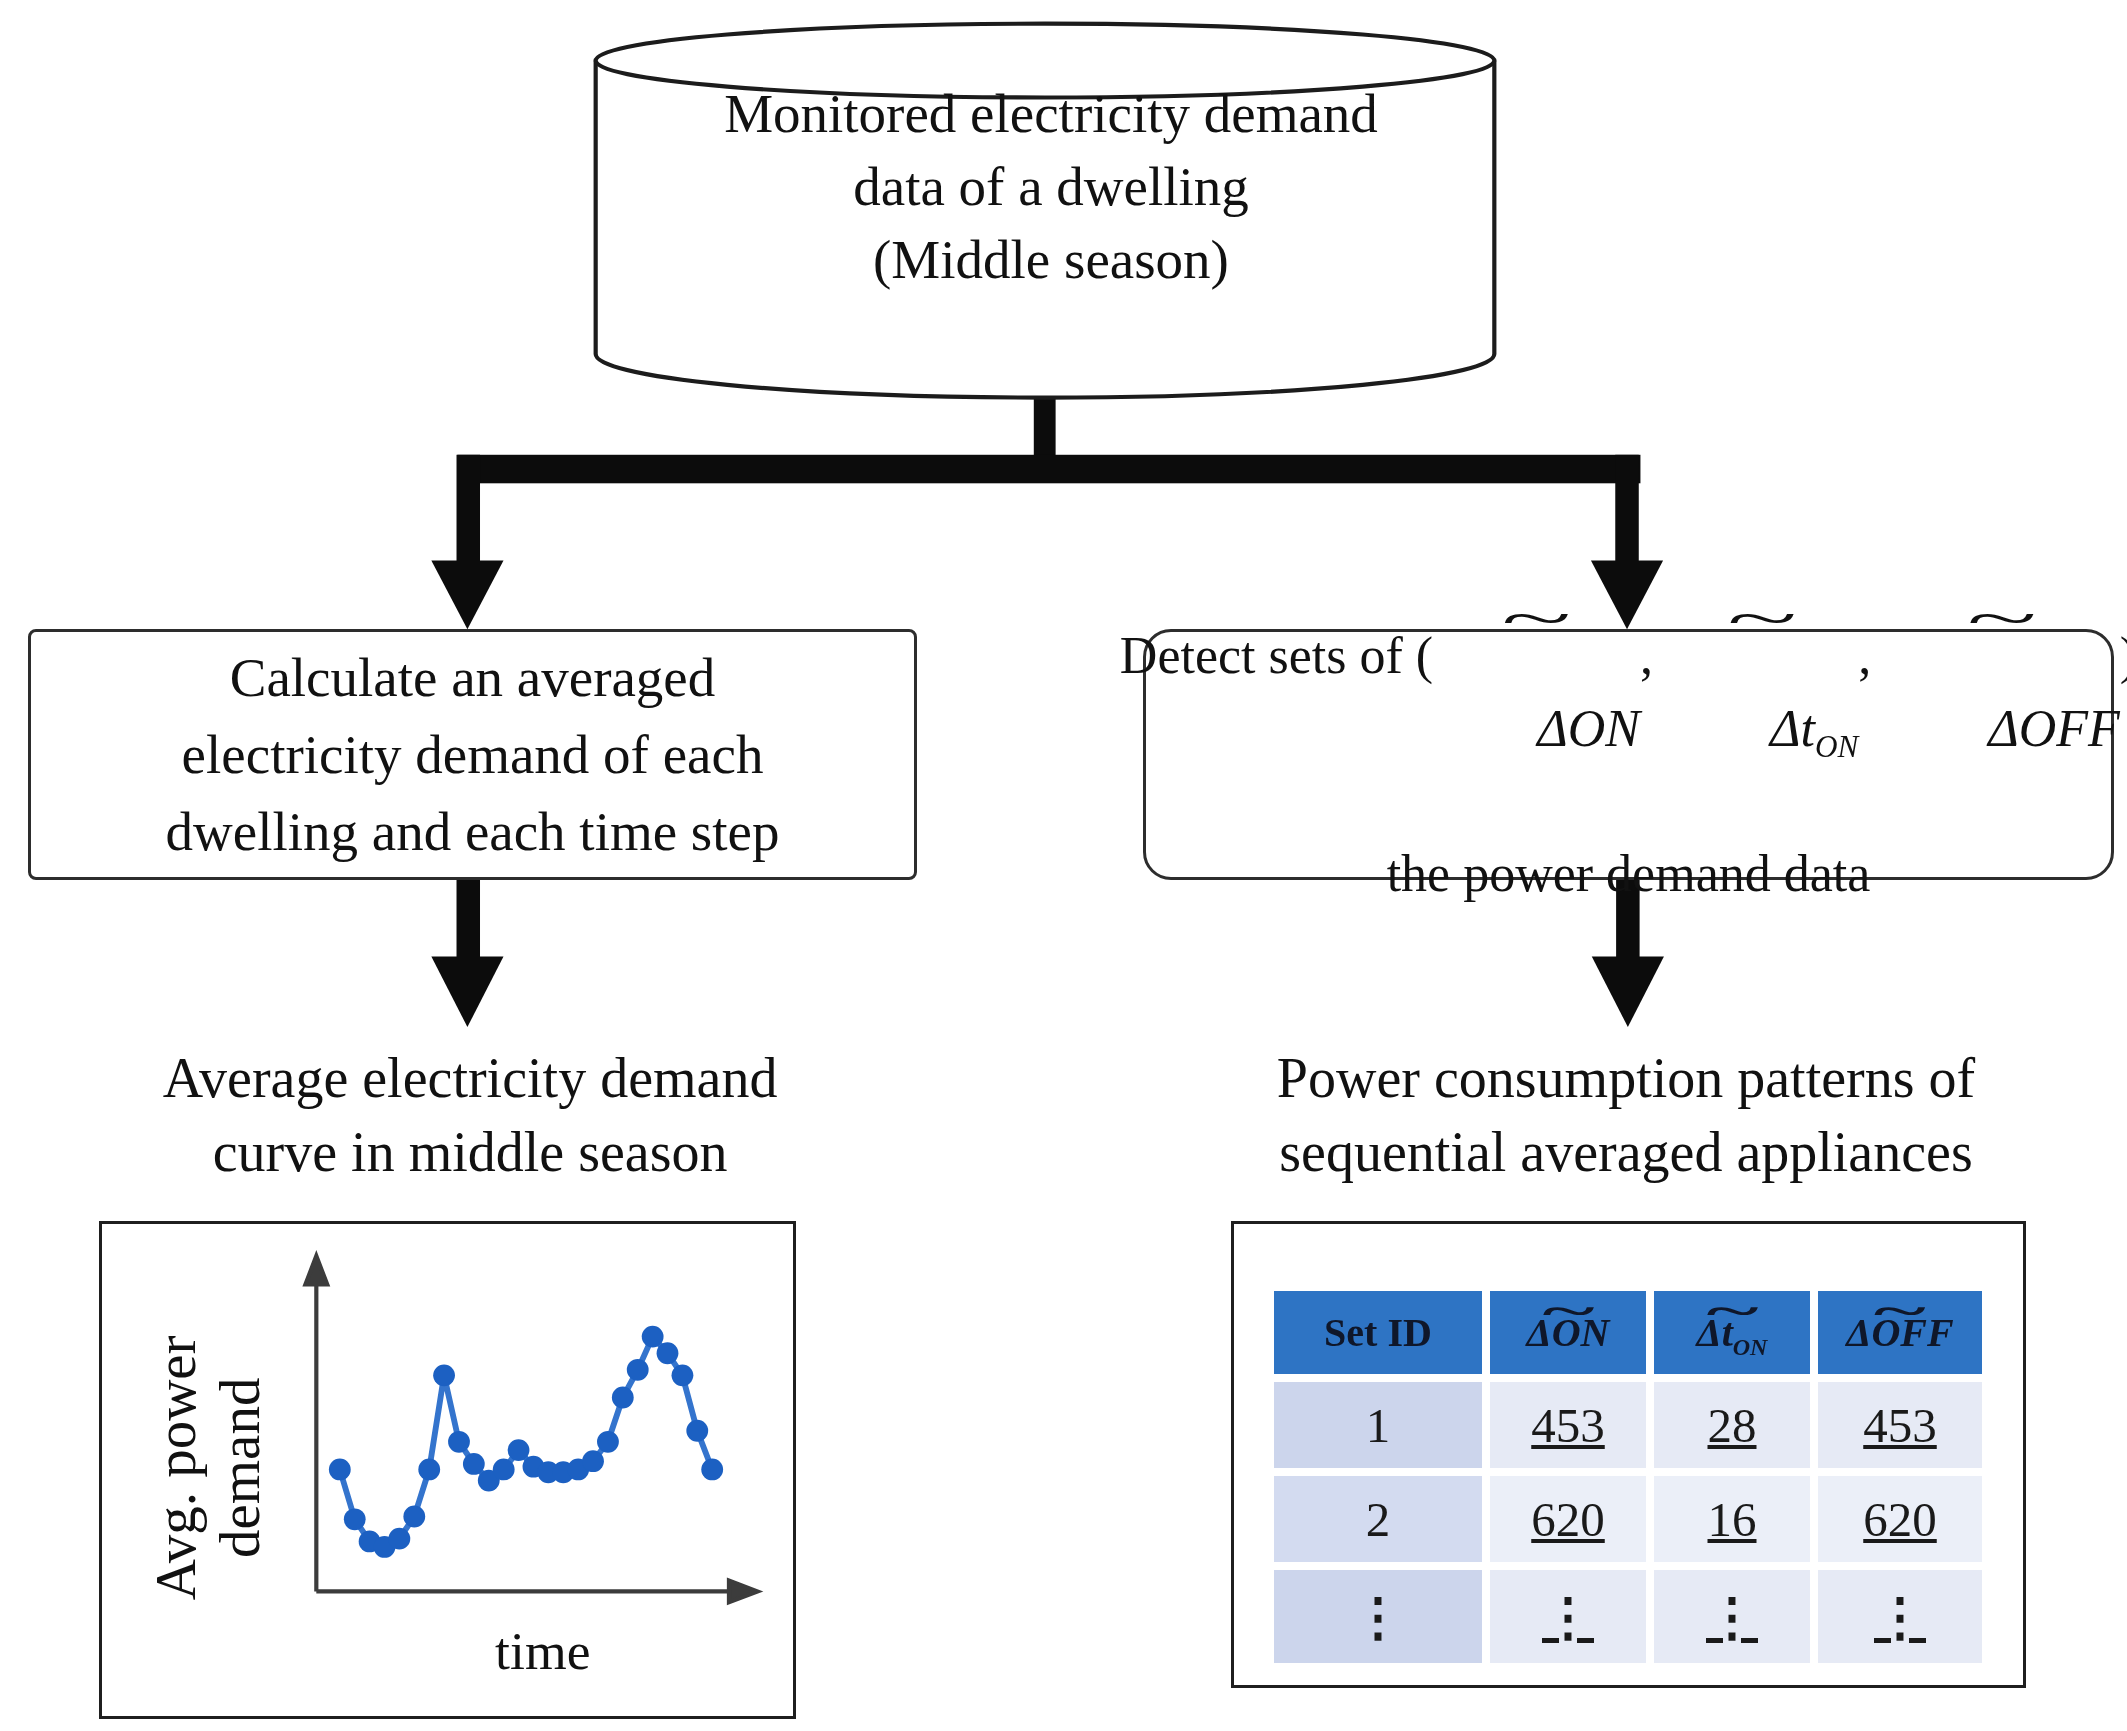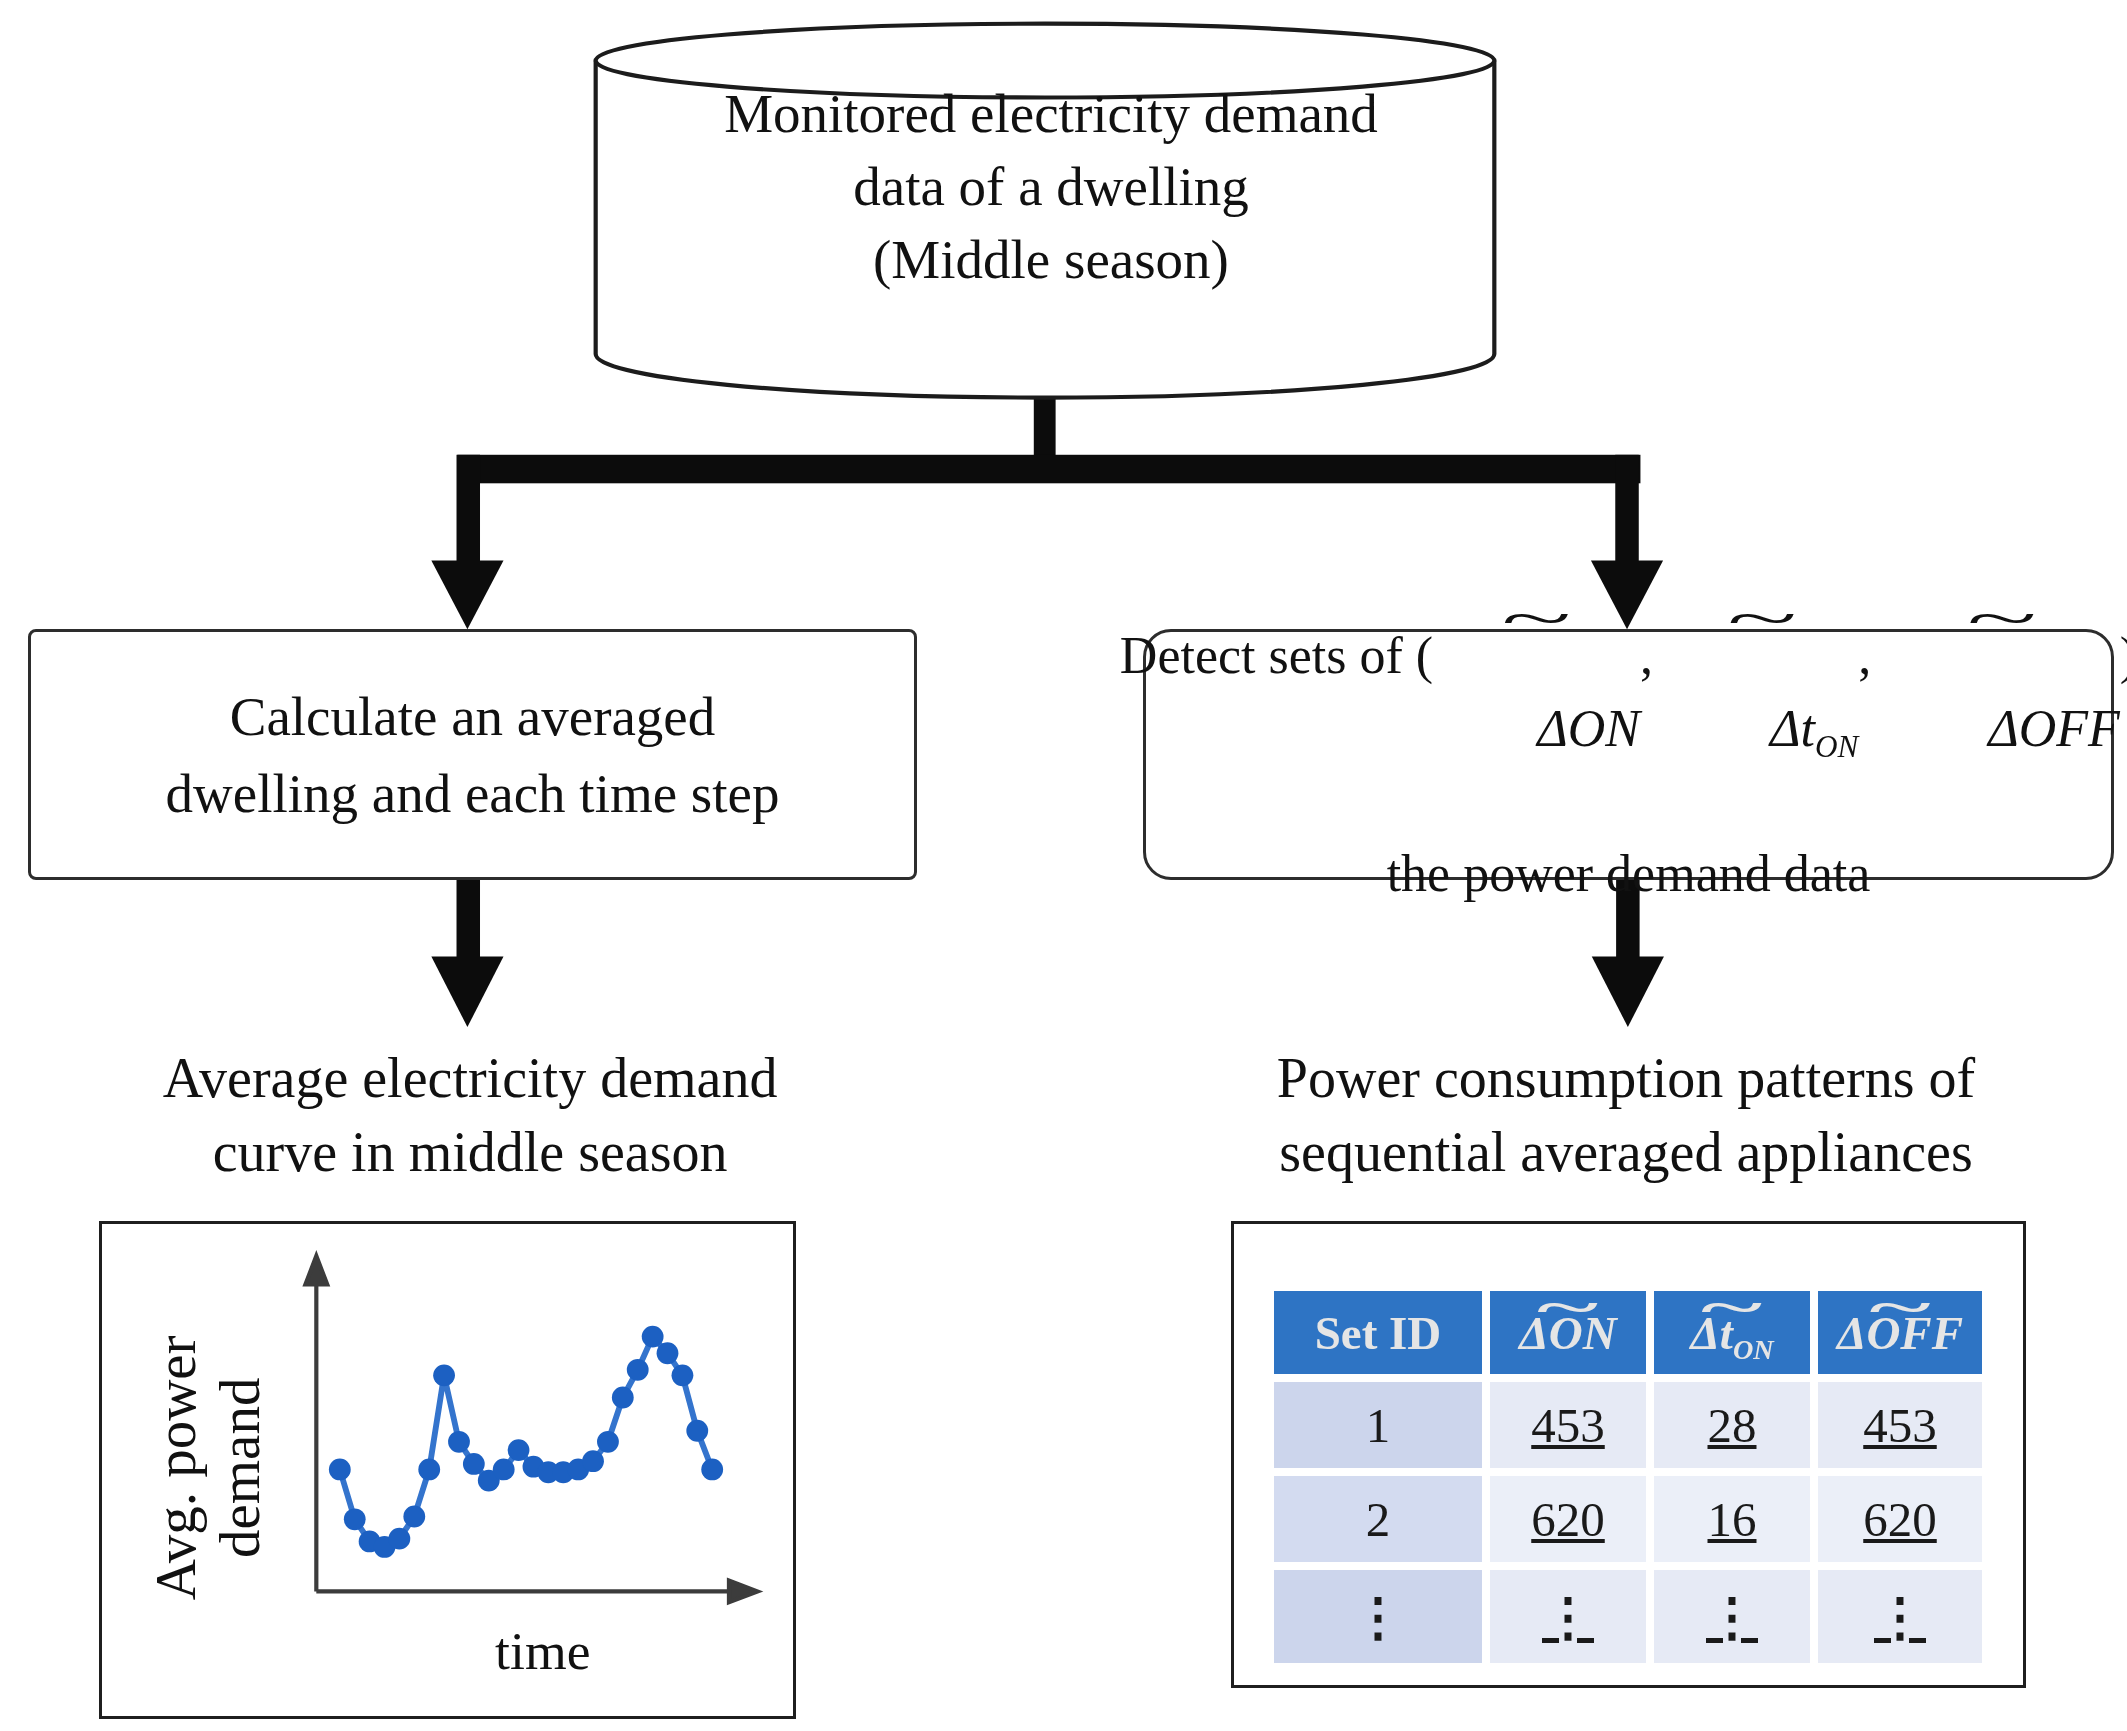--- a/index.html
+++ b/index.html
@@ -42,22 +42,22 @@
 
   
   #ylabel { position:absolute; left:-117px; top:180px; width:445px;
     text-align:center; transform:rotate(-90deg); font-size:57px; line-height:1.12; }
   #curve-svg { position:absolute; left:164px; top:15px; }
 
   
   #pattern-table { position:absolute; left:32px; top:59px;
     border-collapse:separate; border-spacing:8.4px; table-layout:fixed; }
   #pattern-table td { text-align:center; vertical-align:middle; }
-  td.hdr { background:#2e74c4; color:#e5e5e5; font-weight:bold;
-    font-size:47px; height:81px; }
+  td.hdr { background:#2e74c4; color:#0f172a; font-weight:bold;
+    font-size:40px; height:81px; }
   td.hdr .wt { font-weight:600; }
   td.hdr .wt .t { top:-0.46em; }
   td.c0 { background:#ccd5ec; }
   td.cd { background:#e6eaf5;text-decoration:underline; }
   tr.r-even td.c0 { background:#d3dbf0; }
   tr.r-even td.cd { background:#ebeff8; }
   td.cell { font-size:49px; height:84px; color:#1a1a1a; }
   tr.r-dots td.cell { font-size:52px; font-weight:bold; height:91px; }
 </style>
 </head>
@@ -85,20 +85,21 @@
     <ellipse cx="542" cy="52" rx="536" ry="44" fill="#ffffff" stroke="#1c1c1c" stroke-width="5"></ellipse>
   </svg>
   <div class="abs" id="cylinder-text">
     <div>Monitored electricity demand</div>
     <div>data of a dwelling</div>
     <div>(Middle season)</div>
   </div>
 
   <div class="abs proc-box" id="box-left">
     <div>Calculate an averaged</div>
+    <div>electricity demand of each</div>
     <div>dwelling and each time step</div>
   </div>
 
   <div class="abs proc-box" id="box-right">
     <div class="math-line">
       <span>Detect sets of (</span>
       <span class="wt">
         <span class="t">~</span><i>ΔON</i><sub></sub>
       </span>
       <span>, </span>

